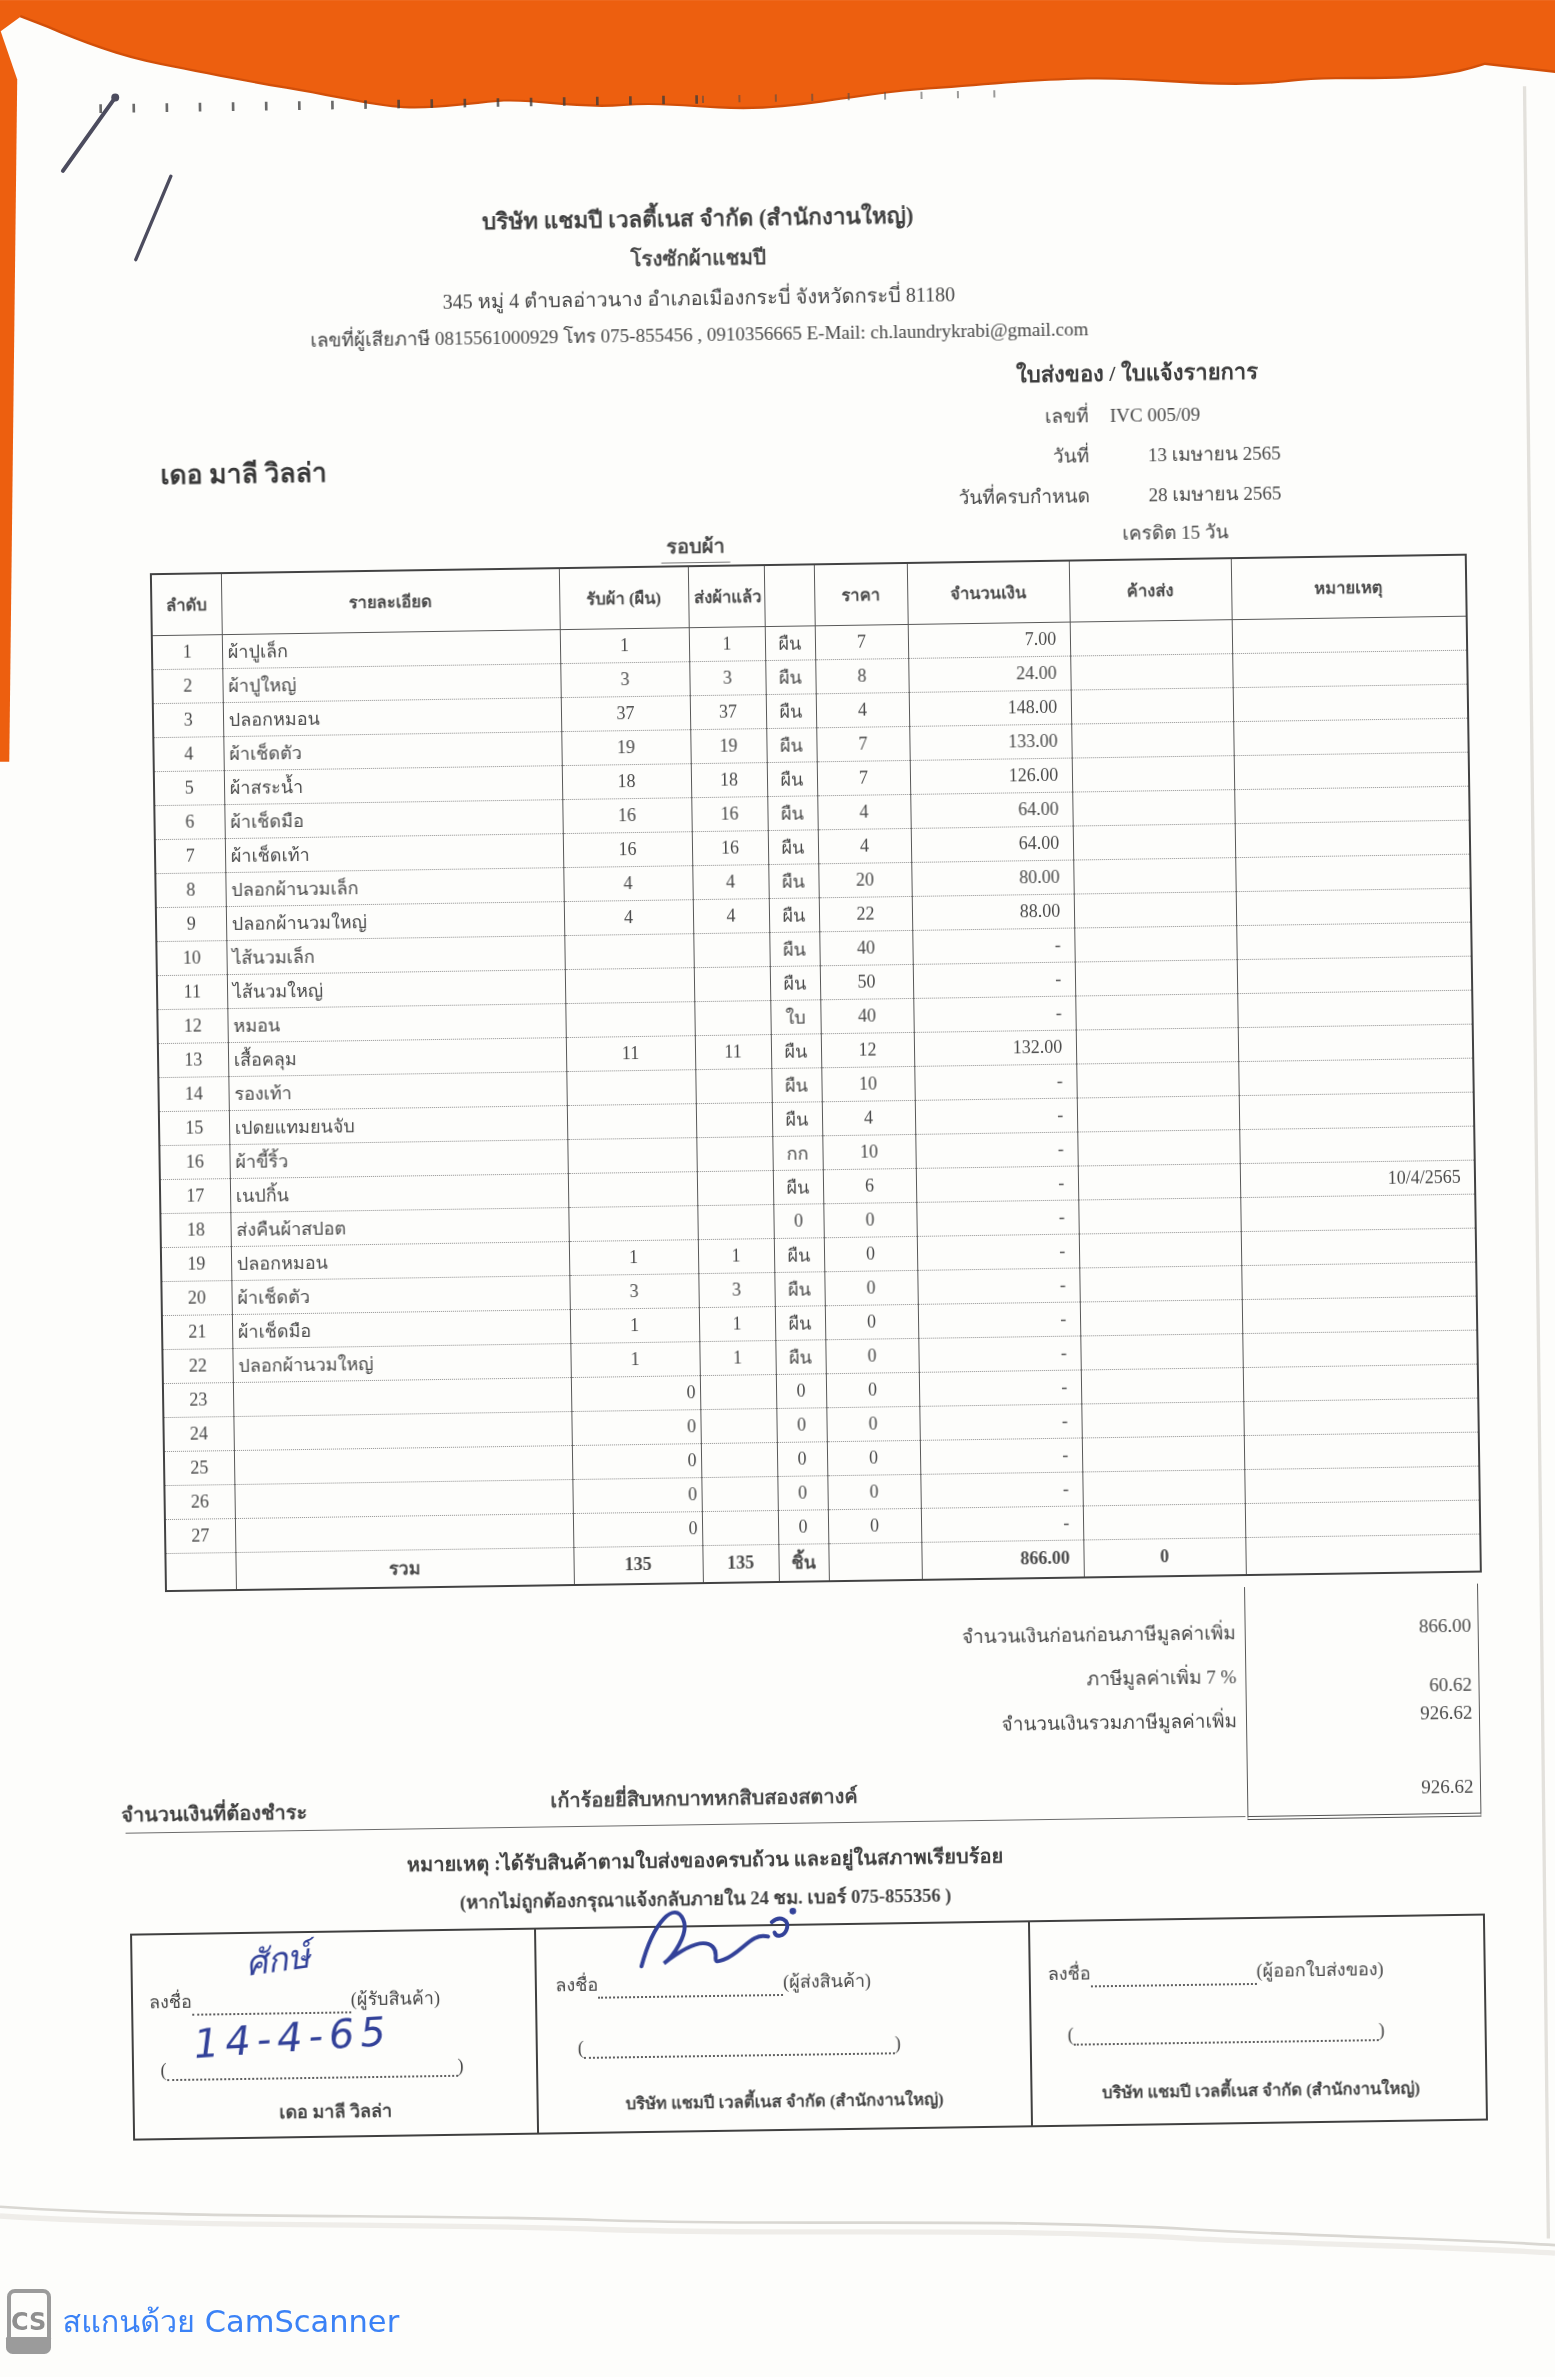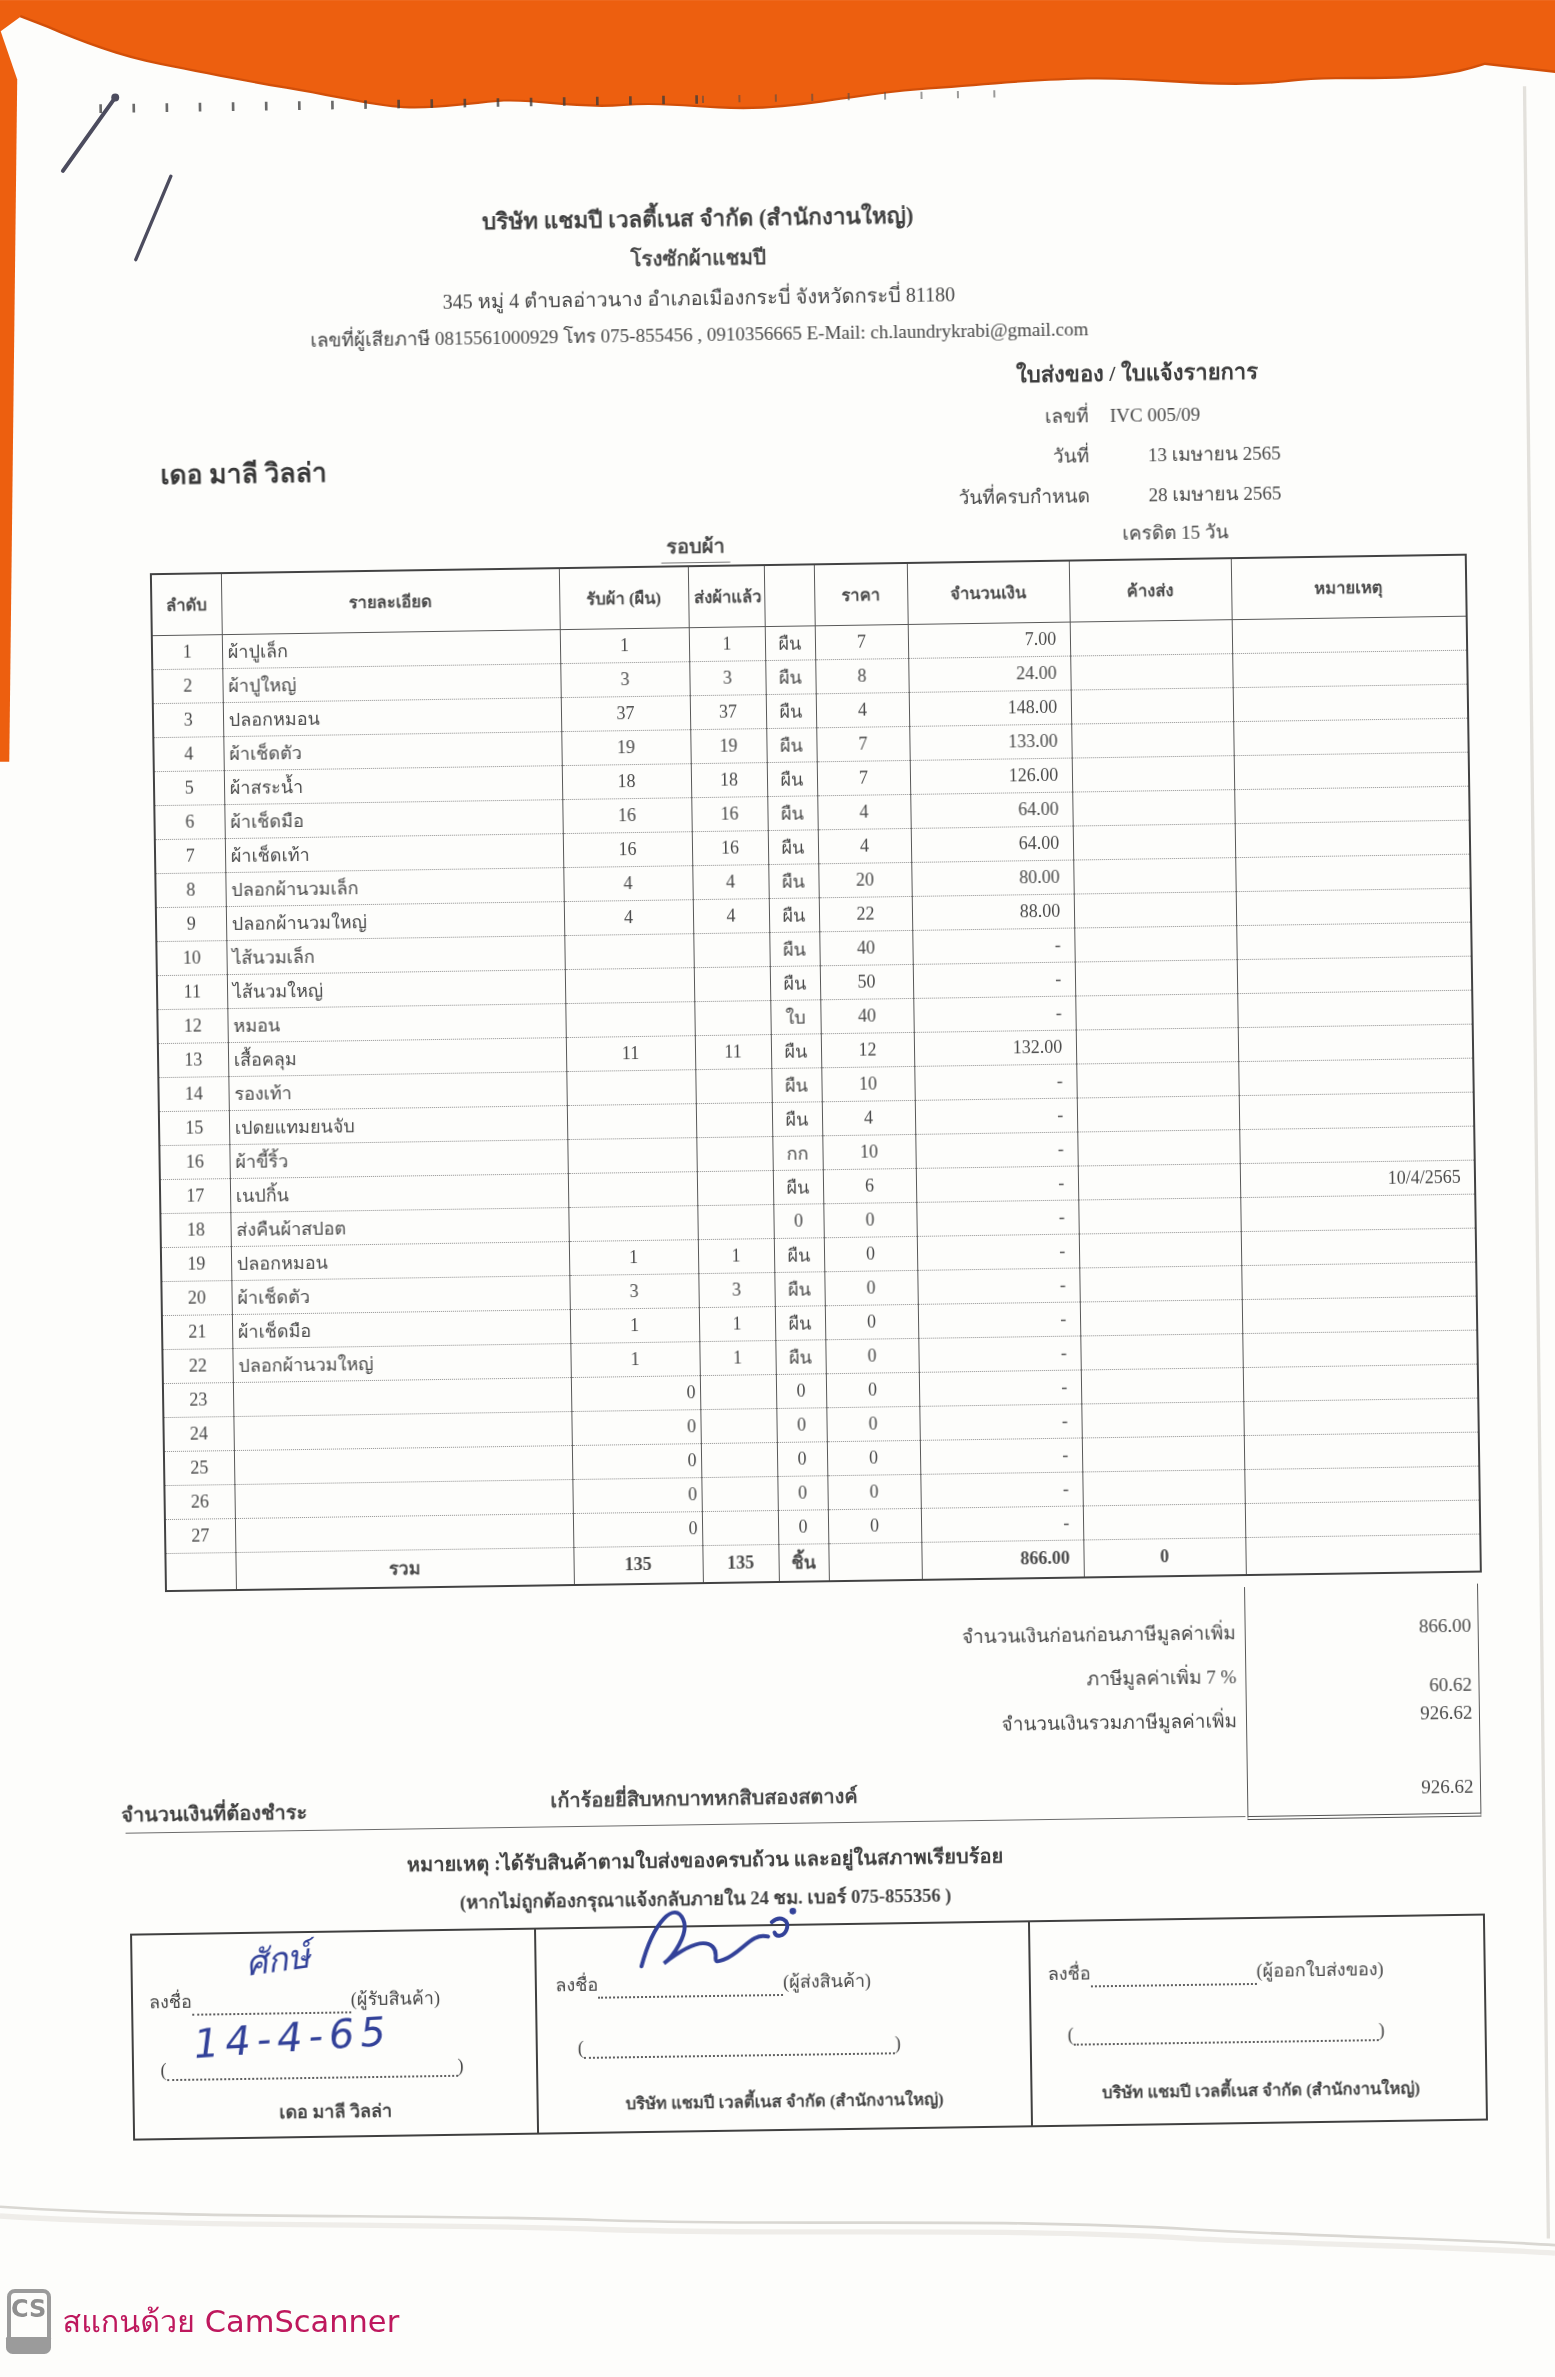--- a/index.html
+++ b/index.html
@@ -68,27 +68,27 @@
   .org-small{font-size:16.6px;font-weight:600;text-align:center;width:100%;}
   .hand{color:#2e3e9a;font-family:"DejaVu Sans",sans-serif;}
   .hand-name{font-size:34px;transform:rotate(-7deg);font-style:italic;}
   .hand-date{font-size:40px;letter-spacing:6px;transform:rotate(-3deg);font-style:italic;}
   
   .wm{position:absolute;left:6.6px;top:2289px;z-index:3;display:flex;align-items:center;gap:12px;}
   .cs-badge{
     width:44px;height:64px;border:4.6px solid #9b9b9b;border-radius:8px;box-sizing:border-box;
     position:relative;display:flex;justify-content:center;
     font-family:"DejaVu Sans",sans-serif;font-weight:bold;font-size:24px;color:#8f8f8f;
-    padding-top:2px;
+    padding-top:15px;
   }
   .cs-badge::after{
     content:"";position:absolute;left:-4.6px;right:-4.6px;bottom:-4.6px;height:17px;
     background:#9b9b9b;border-radius:1.3px 1.3px 6.6px 6.6px;
   }
-  .wm-text{font-family:"DejaVu Sans",sans-serif;font-size:30.5px;color:#be185d;}
+  .wm-text{font-family:"DejaVu Sans",sans-serif;font-size:30.5px;color:#3b82f6;}
 </style>
 </head>
 <body>
 
 <svg id="bg" width="1555" height="2377" viewBox="0 0 2348 3589">
   <rect x="0" y="0" width="2348" height="3589" fill="#ffffff"></rect>
 
   <rect x="0" y="0" width="2348" height="186" fill="#ed5f0f"></rect>
 
   <path d="M30,26 L72,42 C122,64 182,86 242,98 C302,110 372,124 432,134 C482,142 542,156 592,162

